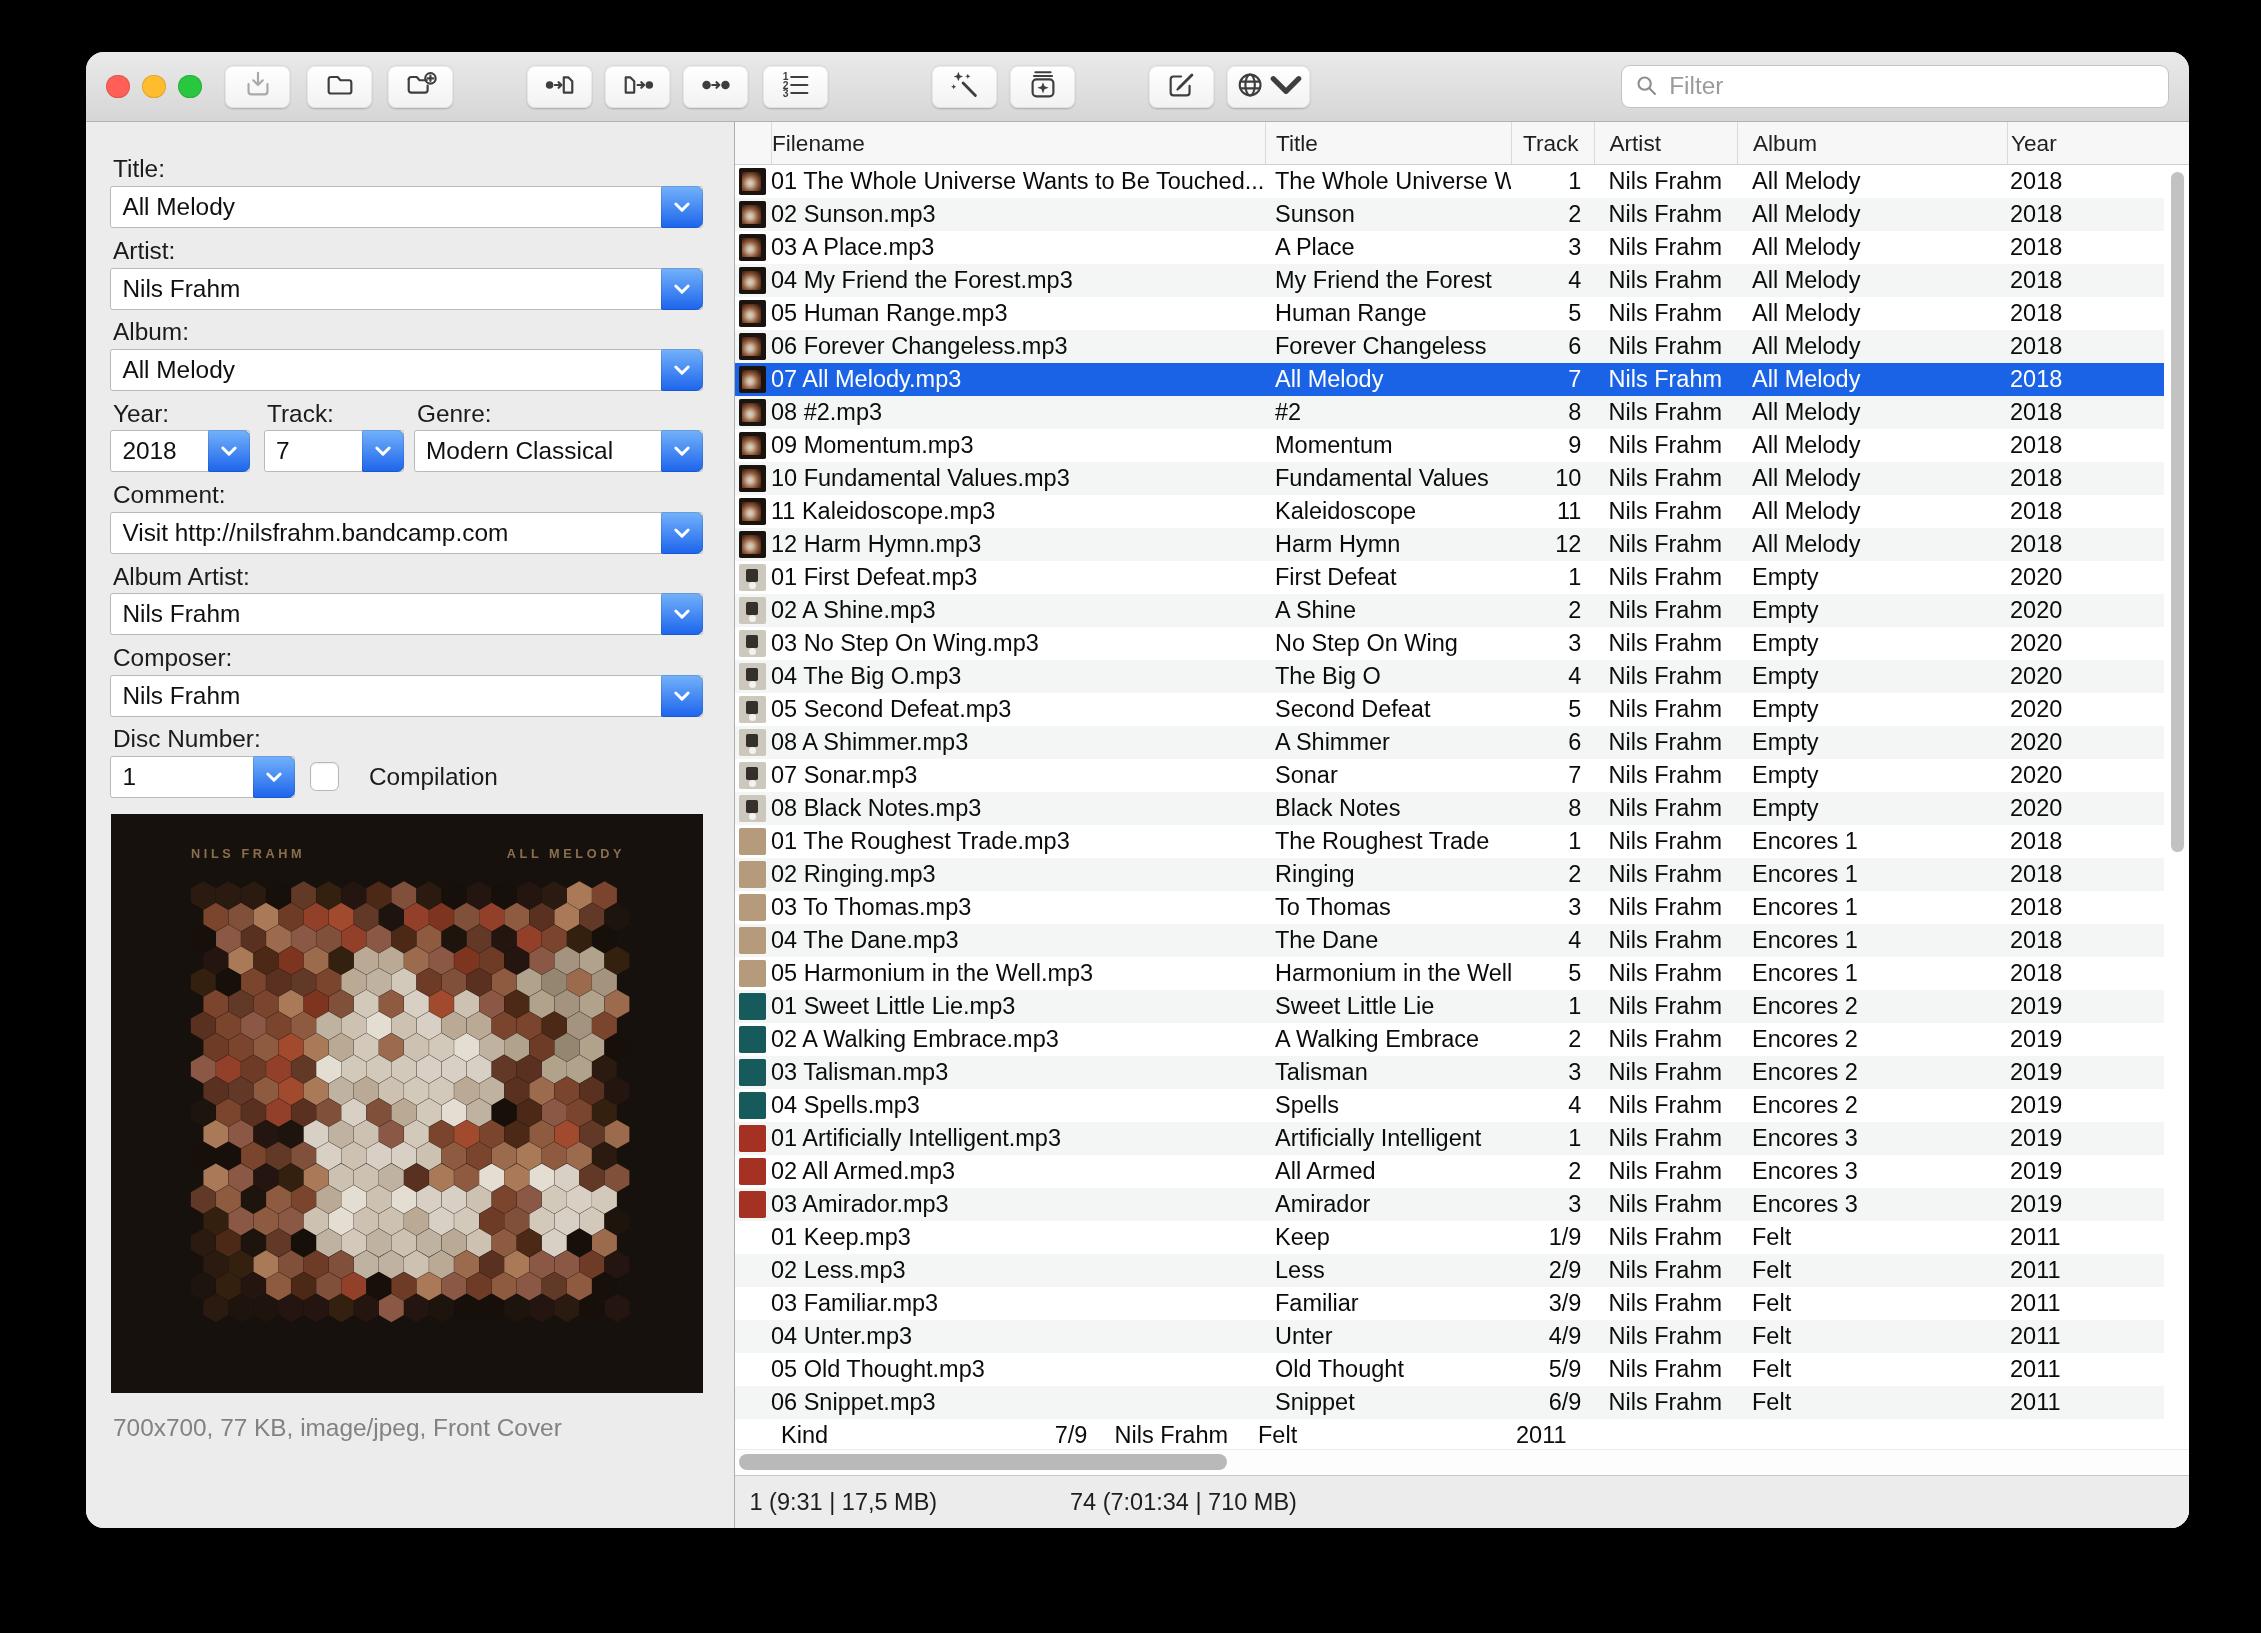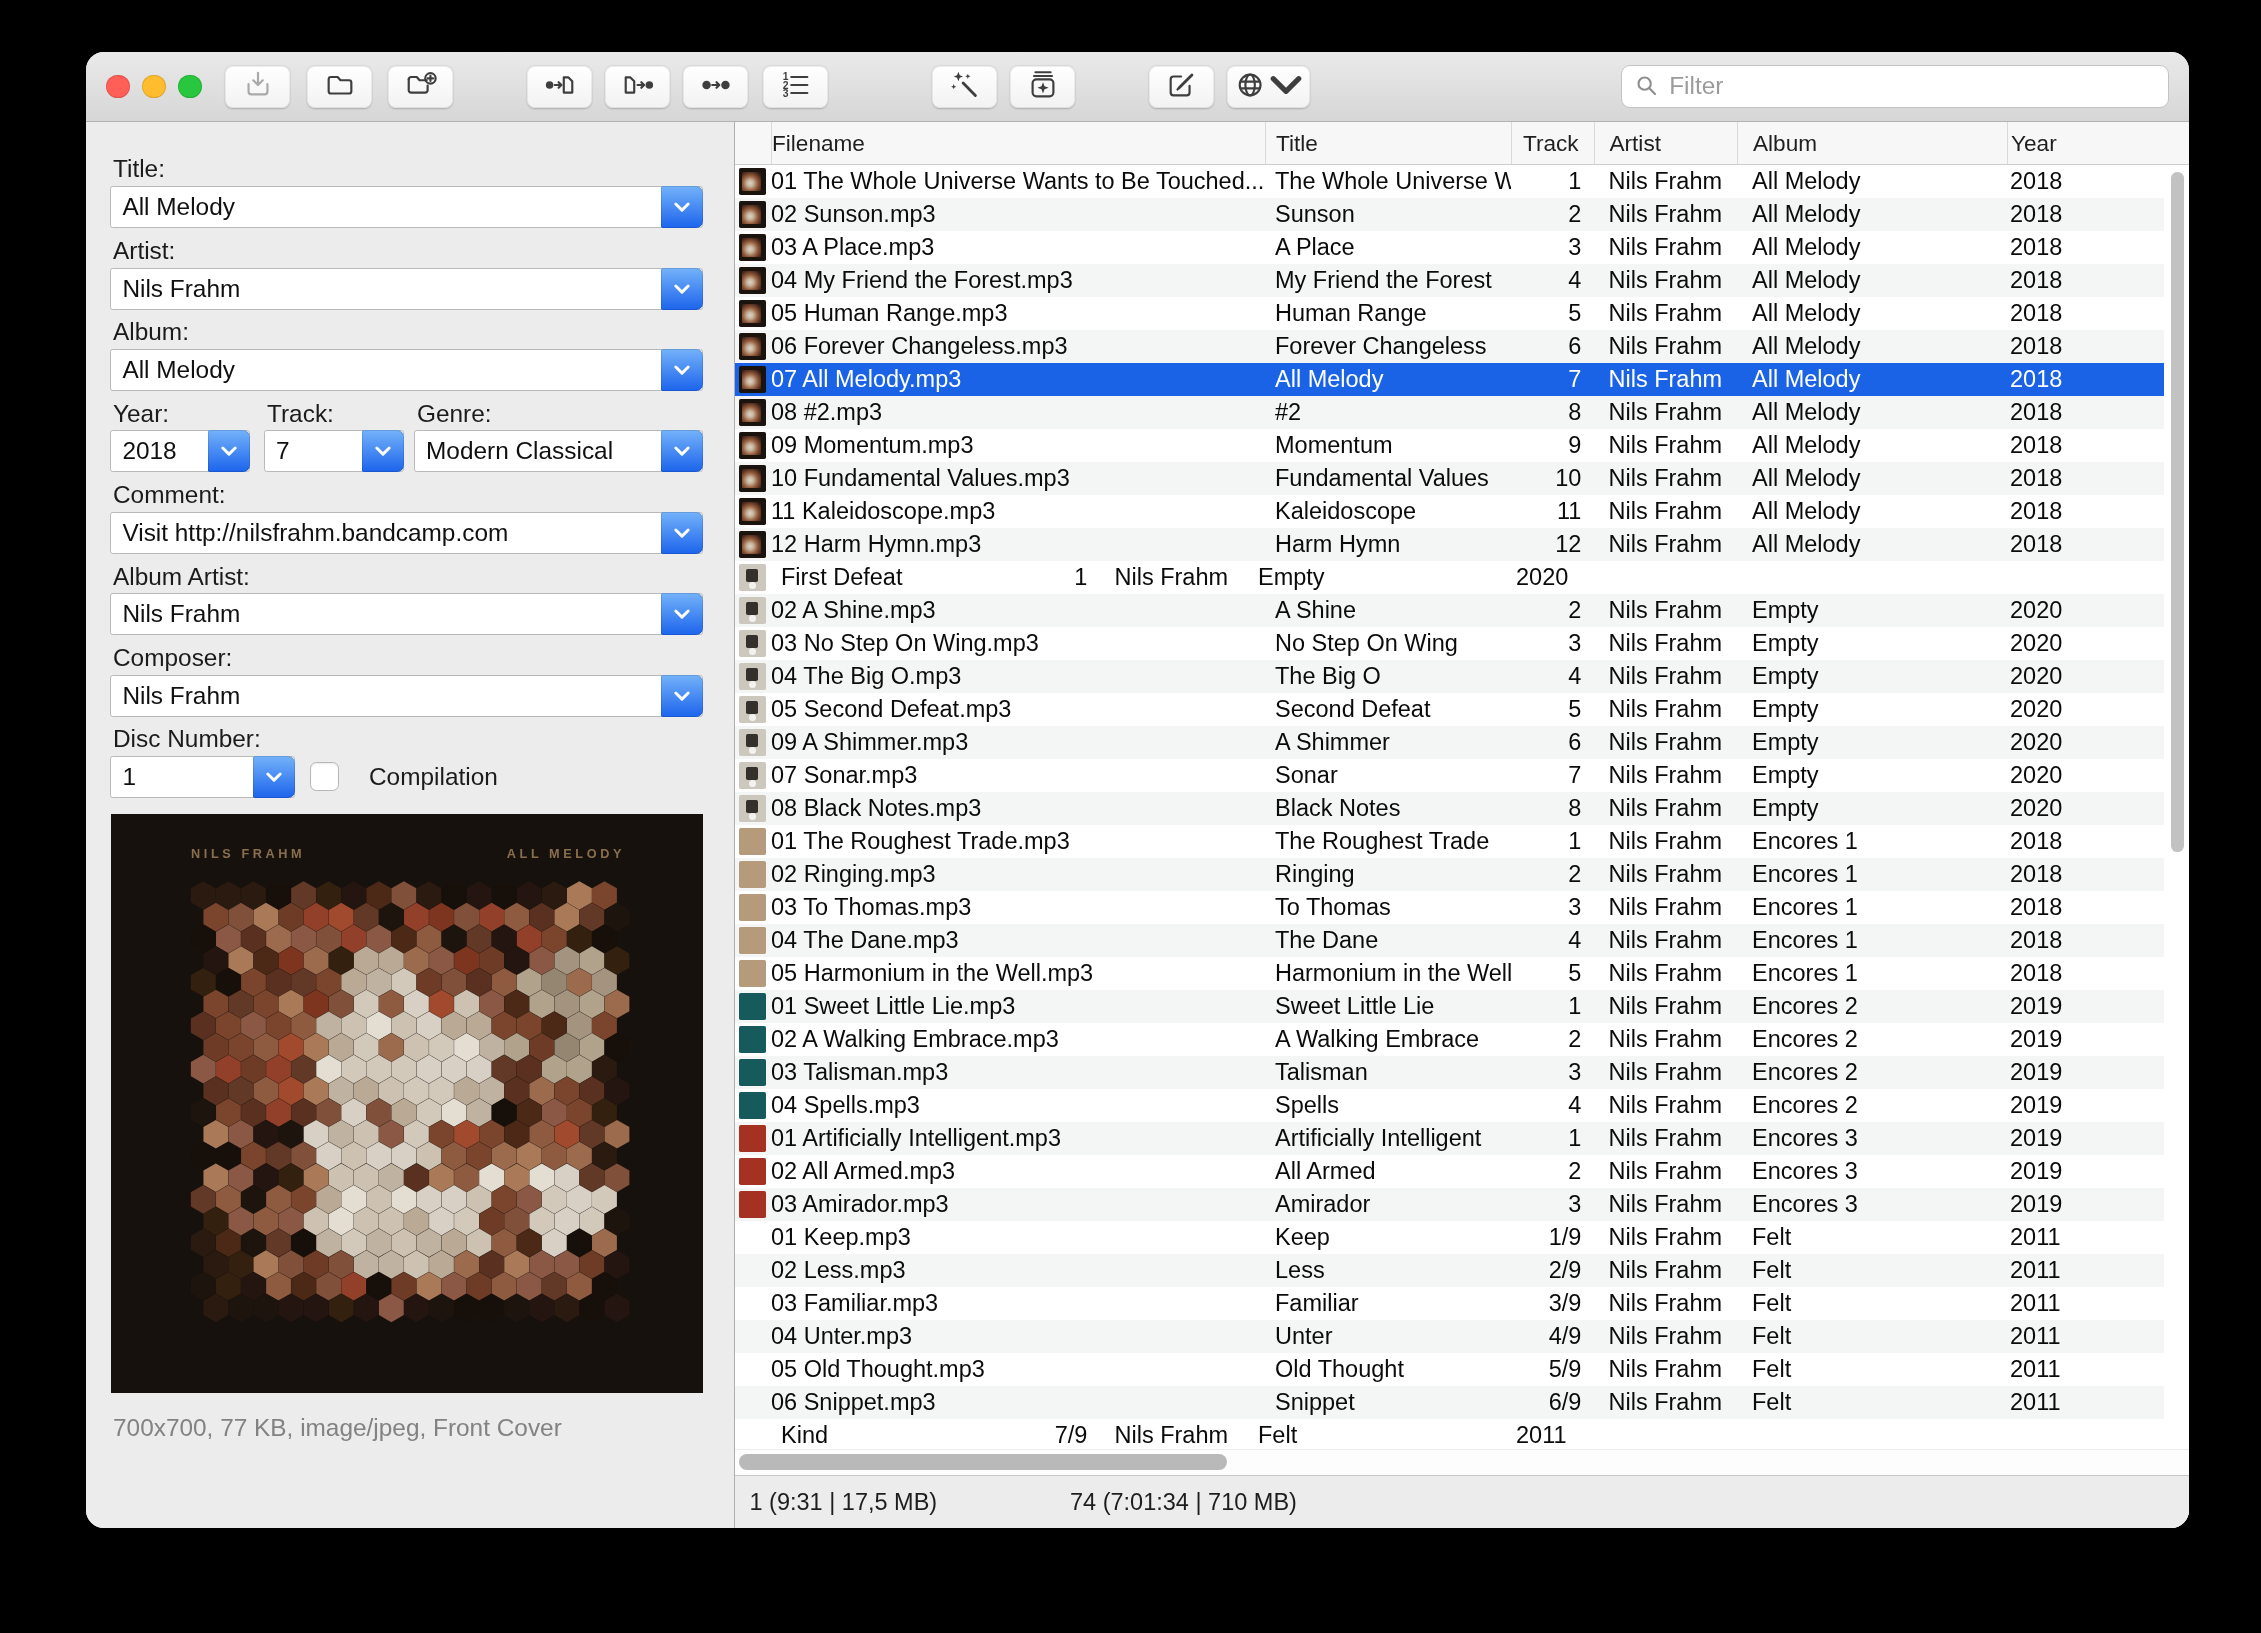--- a/index.html
+++ b/index.html
@@ -825,20 +825,21 @@
           <span class="cell c-title">Harm Hymn</span>
           <span class="cell c-track">12</span>
           <span class="cell c-artist">Nils Frahm</span>
           <span class="cell c-album">All Melody</span>
           <span class="cell c-year">2018</span>
         </div>
         <div class="trow">
           <span class="cell c-thumb">
             <span class="chip art-empty"></span>
           </span>
+          <span class="cell c-file">01 First Defeat.mp3</span>
           <span class="cell c-title">First Defeat</span>
           <span class="cell c-track">1</span>
           <span class="cell c-artist">Nils Frahm</span>
           <span class="cell c-album">Empty</span>
           <span class="cell c-year">2020</span>
         </div>
         <div class="trow alt">
           <span class="cell c-thumb">
             <span class="chip art-empty"></span>
           </span>
@@ -879,21 +880,21 @@
           <span class="cell c-title">Second Defeat</span>
           <span class="cell c-track">5</span>
           <span class="cell c-artist">Nils Frahm</span>
           <span class="cell c-album">Empty</span>
           <span class="cell c-year">2020</span>
         </div>
         <div class="trow alt">
           <span class="cell c-thumb">
             <span class="chip art-empty"></span>
           </span>
-          <span class="cell c-file">09 A Shimmer.mp3</span>
+          <span class="cell c-file">08 A Shimmer.mp3</span>
           <span class="cell c-title">A Shimmer</span>
           <span class="cell c-track">6</span>
           <span class="cell c-artist">Nils Frahm</span>
           <span class="cell c-album">Empty</span>
           <span class="cell c-year">2020</span>
         </div>
         <div class="trow">
           <span class="cell c-thumb">
             <span class="chip art-empty"></span>
           </span>

